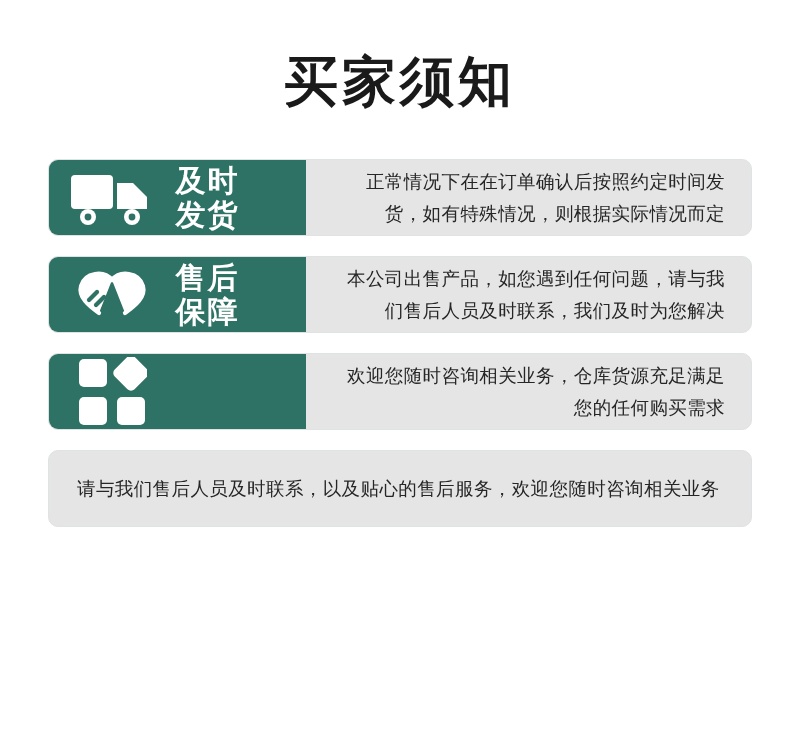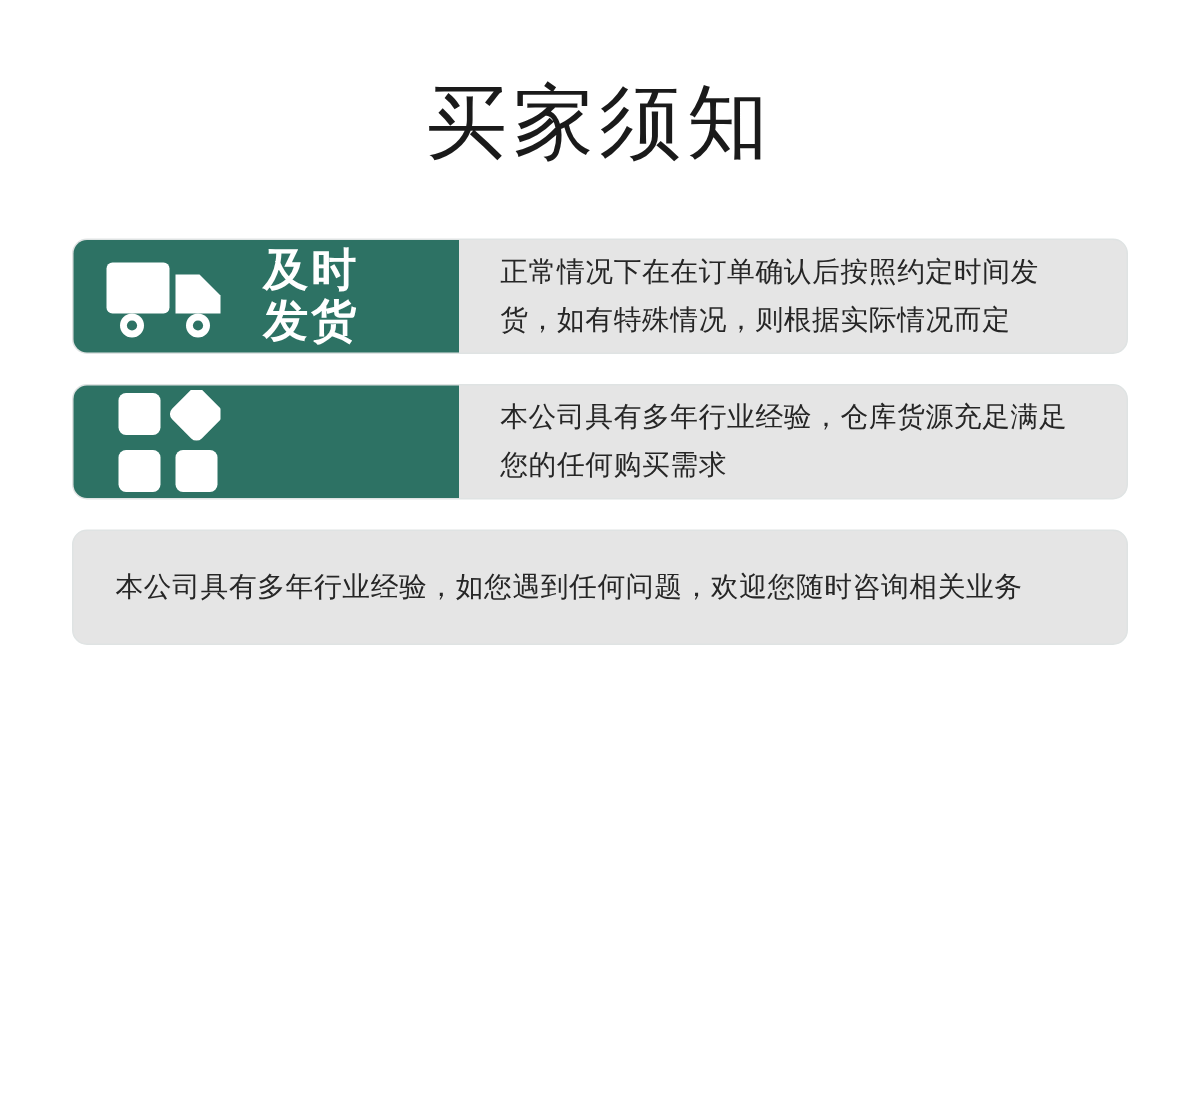--- a/index.html
+++ b/index.html
@@ -13,21 +13,21 @@
   .page {
     position: relative;
     width: 800px;
     height: 740px;
     background: #ffffff;
     box-sizing: border-box;
   }
   .title {
     text-align: center;
     font-size: 54px;
-    font-weight: normal;
+    font-weight: bold;
     color: #1a1a1a;
     letter-spacing: 4px;
     padding-top: 52px;
     line-height: 1.1;
     font-family: "DejaVu Sans", "Liberation Sans", sans-serif;
   }
   .list {
     margin-top: 48px;
     padding: 0 48px;
     display: flex;
@@ -73,20 +73,21 @@
   .desc {
     flex: 1 1 auto;
     display: flex;
     align-items: center;
     padding: 0 26px 0 28px;
     color: #262626;
     font-size: 18.5px;
     line-height: 1.75;
     letter-spacing: 0.4px;
     font-family: "DejaVu Sans", "Liberation Sans", sans-serif;
+    text-align: right;
   }
   .desc p { margin: 0; }
 </style>
 </head>
 <body>
 
 <div class="page">
 
   <div class="title">买家须知</div>
 
@@ -107,37 +108,58 @@
         <div class="badge-label">
           <span>及时</span>
           <span>发货</span>
         </div>
       </div>
       <div class="desc">
         <p>正常情况下在在订单确认后按照约定时间发货，如有特殊情况，则根据实际情况而定</p>
       </div>
     </div>
 
+    <div class="row">
+      <div class="badge">
+        <div class="icon-wrap">
+          <svg width="82" height="58" viewBox="0 0 82 58" fill="none" stroke="#ffffff" stroke-width="4.2" stroke-linecap="round" stroke-linejoin="round" xmlns="http://www.w3.org/2000/svg">
+            <path d="M41 14 C33 4, 14 6, 10 20 C7 31, 18 40, 28 47" fill="#ffffff" stroke="#ffffff"></path>
+            <path d="M41 14 C49 4, 68 6, 72 20 C75 31, 64 40, 54 47" fill="#ffffff" stroke="#ffffff"></path>
+            <path d="M26 26 L18 34" stroke="#2d7264"></path>
+            <path d="M33 31 L25 39" stroke="#2d7264"></path>
+            <path d="M40 35 L32 43" stroke="#2d7264"></path>
+            <path d="M47 38 L40 45" stroke="#2d7264"></path>
+          </svg>
+        </div>
+        <div class="badge-label">
+          <span>售后</span>
+          <span>保障</span>
+        </div>
+      </div>
+      <div class="desc">
+        <p>本公司出售产品，如您遇到任何问题，请与我们售后人员及时联系，我们及时为您解决</p>
+      </div>
+    </div>
 
     <div class="row">
       <div class="badge">
         <div class="icon-wrap">
           <svg width="70" height="70" viewBox="0 0 70 70" fill="#ffffff" xmlns="http://www.w3.org/2000/svg">
             <rect x="2" y="2" width="28" height="28" rx="5"></rect>
             <rect x="40" y="2" width="28" height="28" rx="5" transform="rotate(45 54 16)"></rect>
             <rect x="2" y="40" width="28" height="28" rx="5"></rect>
             <rect x="40" y="40" width="28" height="28" rx="5"></rect>
           </svg>
         </div>
       </div>
       <div class="desc">
-        <p>本公司具有多年行业经验，仓库货源充足满足您的任何购买需求</p>
+        <p>欢迎您随时咨询相关业务，仓库货源充足满足您的任何购买需求</p>
       </div>
     </div>
 
     <div class="row">
       <div class="desc">
-        <p>本公司具有多年行业经验，如您遇到任何问题，欢迎您随时咨询相关业务</p>
+        <p>请与我们售后人员及时联系，以及贴心的售后服务，欢迎您随时咨询相关业务</p>
       </div>
     </div>
 
   </div>
 </div>
 
 </body></html>

